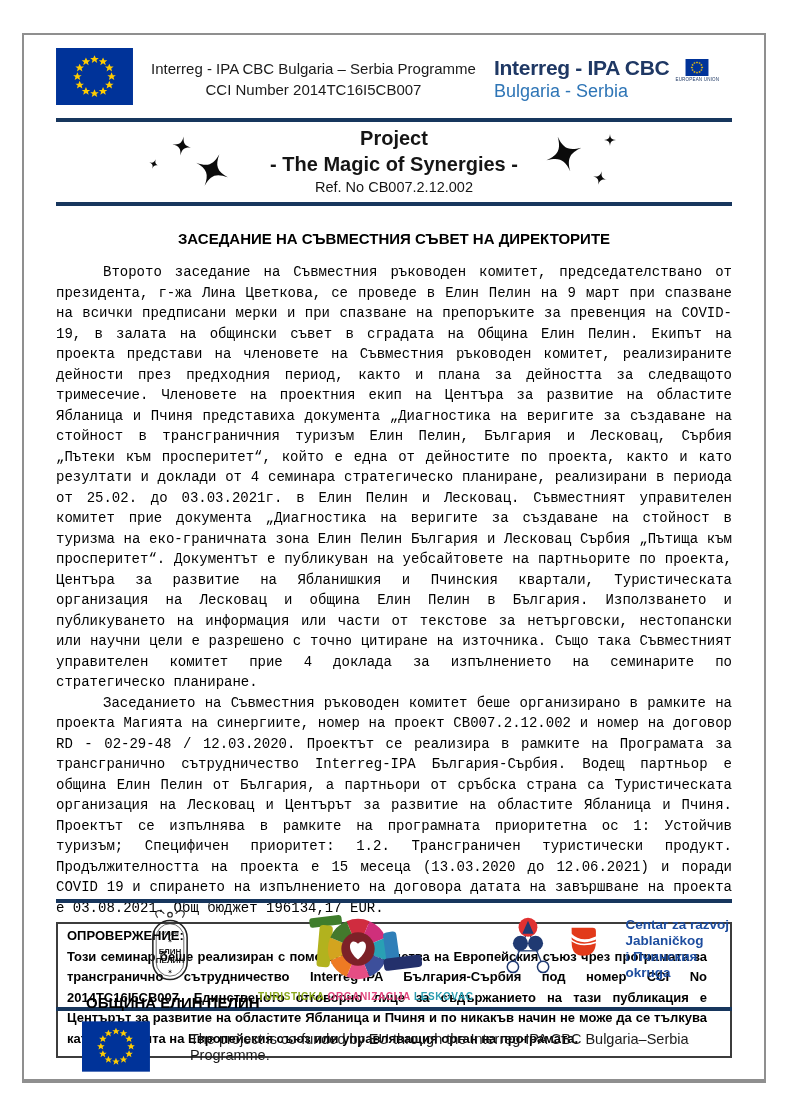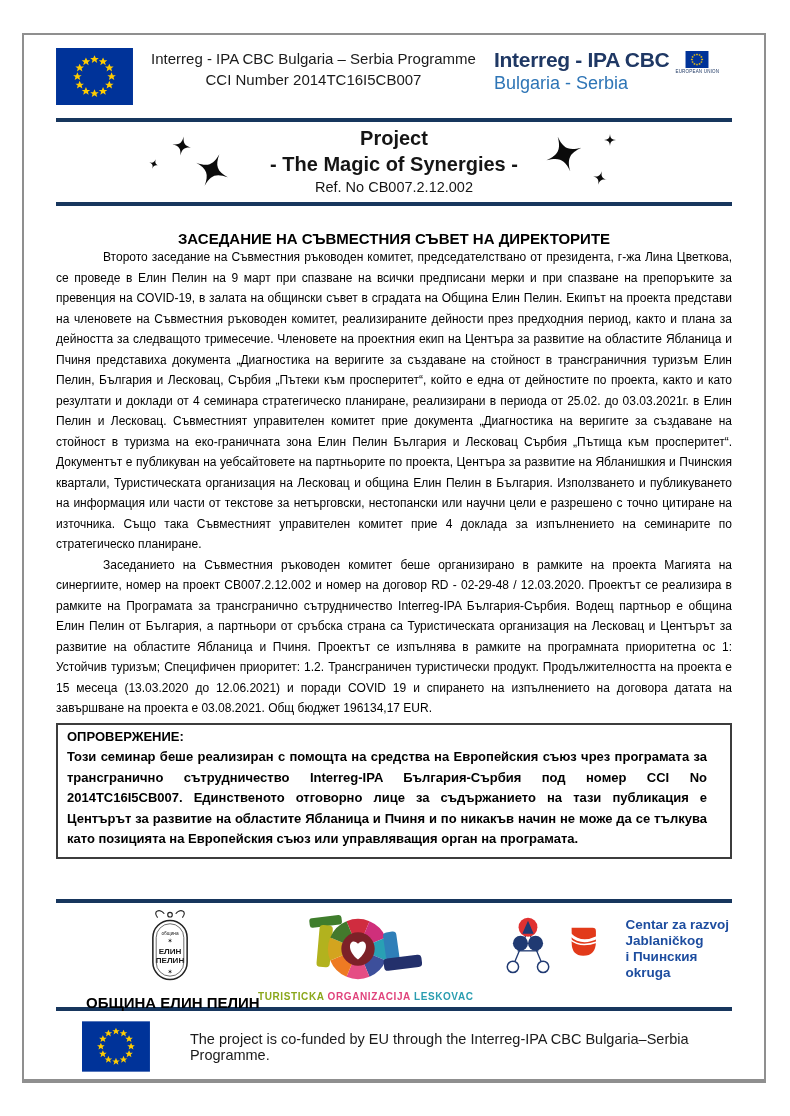--- a/index.html
+++ b/index.html
@@ -8,21 +8,21 @@
     font-family:"Liberation Sans",sans-serif;color:#111;
     position:relative;overflow:hidden;
   }
   .sheet{
     position:absolute;left:22px;top:33px;width:744px;height:1050px;
     box-sizing:border-box;border:2px solid var(--border-gray);
     border-bottom-width:4px;background:#fff;
     padding:13px 32px 0 32px;
   }
   
-  .hdr{display:flex;align-items:flex-start;}
+  .hdr{display:flex;align-items:center;}
   .hdr-flag{flex:0 0 auto;}
   .hdr-text{flex:1 1 auto;text-align:center;font-size:15px;line-height:21px;color:#1a1a1a;}
   .interreg{flex:0 0 auto;width:238px;}
   .il-top{display:flex;align-items:flex-start;gap:6px;}
   .il-name{font-size:21px;font-weight:bold;color:var(--interreg-dark);letter-spacing:-.3px;white-space:nowrap;}
   .il-flag{display:flex;flex-direction:column;align-items:center;margin-top:3px;}
   .il-flag-cap{font-size:4.5px;color:var(--interreg-dark);margin-top:1px;letter-spacing:.2px;}
   .il-sub{font-size:18px;color:var(--interreg-blue);margin-top:-1px;}
   
   .rule{height:4px;background:var(--rule-navy);}
@@ -30,21 +30,21 @@
   
   .banner{position:relative;text-align:center;padding:3px 0 5px;}
   .b1,.b2{font-size:20px;font-weight:bold;line-height:26px;color:#151515;}
   .b3{font-size:14.5px;line-height:20px;color:#151515;}
   .spk-svg{position:absolute;}
   .sp-left{left:88px;top:10px;}
   .sp-right{right:96px;top:6px;}
   .spk{fill:#0b0b0b;}
   
   .doc-title{margin-top:24px;text-align:center;font-weight:bold;font-size:15px;color:#000;}
-  .bodytext{font-size:12px;line-height:20.5px;text-align:justify;color:#000;}
+  .bodytext{margin-top:15px;font-size:14px;line-height:20.5px;text-align:justify;color:#000;font-family:Liberation Mono, monospace;}
   .bodytext p{margin:0;text-indent:47px;}
   .disclaimer{
     margin-top:4px;border:2px solid #3c3c3c;padding:2px 23px 7px 9px;
     font-weight:bold;font-size:13px;line-height:20.5px;color:#000;
   }
   .disc-h{text-align:left;}
   .disc-b{text-align:justify;}
   
   .footer{position:absolute;left:32px;right:32px;bottom:6px;}
   .logos{display:flex;align-items:flex-start;height:104px;box-sizing:border-box;padding:6px 0 0 30px;}

